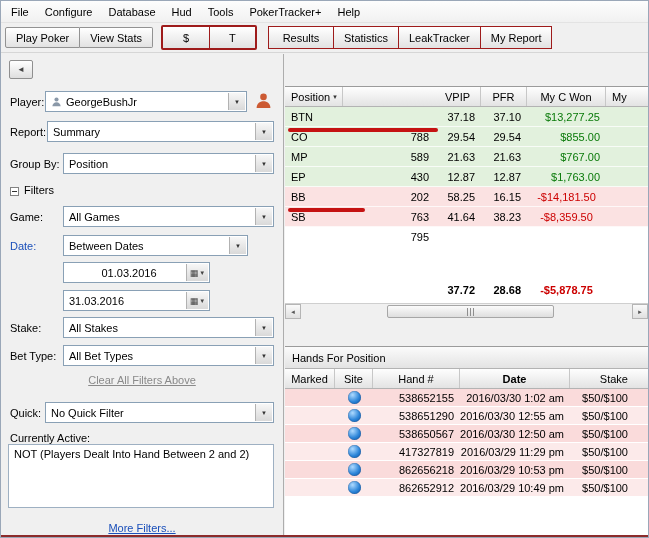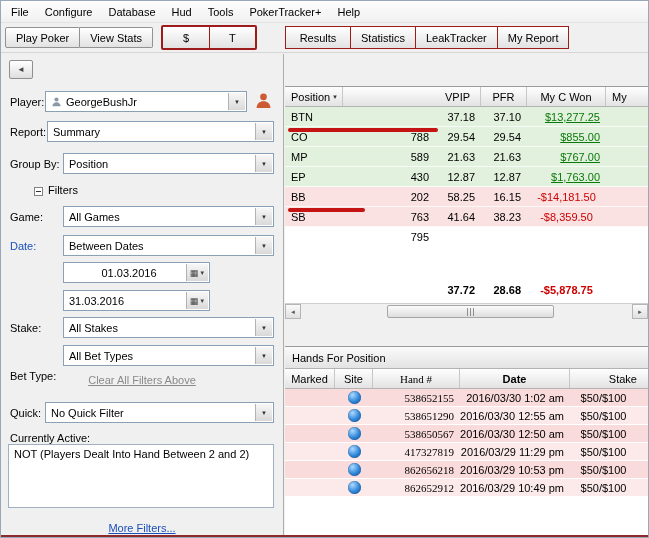--- a/index.html
+++ b/index.html
@@ -17,42 +17,42 @@
   .toolbar { position:absolute; top:22px; left:0; right:0; height:30px; display:flex; align-items:center;
              background:#f0f0f0; border-bottom:1px solid #d6d6d6; padding-left:4px; }
   .tbtn { height:21px; padding:0 10px; display:flex; align-items:center; justify-content:center;
           background:linear-gradient(#ffffff,#e2e2e2); border:1px solid #929292; border-left:none; white-space:nowrap; }
   .view-group { display:flex; }
   .view-group .tbtn:first-child { border-left:1px solid #929292; border-radius:2px 0 0 2px; }
   .view-group .tbtn:last-child { border-radius:0 2px 2px 0; }
   .money-group { display:flex; margin-left:8px; border:2px solid #9e1b1b; border-radius:2px; }
   .money-group .tbtn { border:none; border-left:1px solid #9e1b1b; min-width:46px; }
   .money-group .tbtn:first-child { border-left:none; }
-  .report-group { display:flex; margin-left:28px; border:1px solid #9e1b1b; }
+  .report-group { display:flex; margin-left:11px; border:1px solid #9e1b1b; }
   .report-group .tbtn { border:none; border-left:1px solid #9e1b1b; min-width:64px; }
   .report-group .tbtn:first-child { border-left:none; }
 
   
   .sidebar { position:absolute; top:53px; left:0; width:283px; bottom:0; background:#f0f0f0;
              border-right:1px solid #adadad; }
   .slabel { position:absolute; left:9px; height:21px; display:flex; align-items:center; }
   .blue-label { color:#1a4fba; }
   .combo, .datefield { position:absolute; height:21px; background:#fff; border:1px solid #89a0b5;
            display:flex; align-items:center; padding:0 20px 0 5px; overflow:hidden; white-space:nowrap; }
   .arrow-btn { position:absolute; right:1px; top:1px; bottom:1px; width:17px;
                background:linear-gradient(#f7f7f7,#d9d9d9); border-left:1px solid #b2b2b2;
                display:flex; align-items:center; justify-content:center; font-size:6px; color:#333; }
   .cal-btn { position:absolute; right:1px; top:1px; bottom:1px; width:22px;
              background:linear-gradient(#f7f7f7,#d9d9d9); border-left:1px solid #b2b2b2;
              display:flex; align-items:center; justify-content:center; font-size:9px; color:#444; gap:1px; }
   .cal-btn .dd { font-size:6px; }
   .back-btn { position:absolute; left:8px; top:6px; width:24px; height:19px;
               background:linear-gradient(#ffffff,#dedede); border:1px solid #8f8f8f; border-radius:2px;
               display:flex; align-items:center; justify-content:center; font-size:8px; color:#444; }
-  .filters-hdr { position:absolute; left:9px; top:130px; display:flex; align-items:flex-end; gap:5px;margin-left:24px; }
+  .filters-hdr { position:absolute; left:9px; top:130px; display:flex; align-items:flex-end; gap:5px; }
   .collapse-box { width:9px; height:9px; border:1px solid #828282; background:#fff; position:relative; }
   .collapse-box::after { content:""; position:absolute; left:1px; right:1px; top:3px; height:1px; background:#333; }
   .link-gray { color:#8a8a8a; text-decoration:underline; }
   .link-blue { color:#1a4fba; text-decoration:underline; }
   .center-link { position:absolute; width:100%; text-align:center; }
   .active-box { position:absolute; left:7px; right:9px; top:390px; height:64px; background:#fff;
                 border:1px solid #9eb0c2; padding:3px 5px; line-height:13px; }
 
   
   .positions-panel { position:absolute; left:284px; top:85px; right:0; height:233px; background:#fff;
@@ -65,21 +65,21 @@
   .prow { display:flex; height:20px; align-items:center; border-bottom:1px solid rgba(255,255,255,.75); }
   .prow.pos { background:#e2f1dd; }
   .prow.neg { background:#fbe2e2; }
   .cell { padding:0 6px; overflow:hidden; white-space:nowrap; }
   .c-pos   { width:58px; }
   .c-hands { width:92px; text-align:right;margin-top:40px; }
   .c-vpip  { width:46px; text-align:right; }
   .c-pfr   { width:46px; text-align:right; }
   .c-won   { width:79px; text-align:right; }
   .c-my    { flex:1; }
-  .money-pos { color:#0a7a0a;text-decoration:underline; }
+  .money-pos { color:#0a7a0a; }
   .money-neg { color:#cc0000;text-align:center; }
   .total-row { position:absolute; left:0; right:0; top:193px; font-weight:bold; background:#fff; }
   .annot { position:absolute; height:4px; background:#c51212; border-radius:3px; }
 
   .hscroll { position:absolute; left:0; right:0; bottom:0; height:16px; background:#f0f0f0;
              border-top:1px solid #cfcfcf; }
   .sc-btn { position:absolute; top:0; bottom:0; width:16px; background:linear-gradient(#fafafa,#e0e0e0);
             border:1px solid #b5b5b5; display:flex; align-items:center; justify-content:center;
             font-size:6px; color:#555; }
   .sc-left { left:0; } .sc-right { right:0; }
@@ -90,23 +90,23 @@
 
   .hands-panel { position:absolute; left:284px; top:345px; right:0; bottom:0; background:#fff;
                  border-top:1px solid #9b9b9b; overflow:hidden; }
   .hands-title { height:22px; background:linear-gradient(#fbfbfb,#e3e3e3); border-bottom:1px solid #b3b3b3;
                  display:flex; align-items:center; padding-left:7px; }
   .hrow { display:flex; height:18px; align-items:center; border-bottom:1px solid #ffffff; }
   .hrow:nth-child(odd) { background:#fadbdb; }
   .hrow:nth-child(even) { background:#fceaea; }
   .hc-marked { width:50px; }
   .hc-site   { width:38px; display:flex; align-items:center; justify-content:center; }
-  .hc-hand   { width:87px; text-align:right; padding-right:6px;font-family:Liberation Serif, serif; }
+  .hc-hand   { width:87px; text-align:right; padding-right:6px; }
   .hc-date   { width:110px; text-align:right; padding-right:6px; }
-  .hc-stake  { flex:1; text-align:center; padding-right:11px; }
+  .hc-stake  { flex:1; text-align:right; padding-right:20px; }
   .bold { font-weight:bold; }
   .globe { width:13px; height:13px; border-radius:50%;
            background:radial-gradient(circle at 35% 30%, #aedaff 0%, #2e86d9 55%, #0b4f9e 100%);
            box-shadow:inset 0 0 1px #06356b; }
   .avatar-svg { display:block; }
   .bottom-edge { position:absolute; left:0; right:0; bottom:0; height:2px; background:#8c2b2b; }
 </style>
 </head>
 <body>
 
@@ -176,21 +176,21 @@
       <span>Filters</span>
     </div>
 
     <span class="slabel" style="top:152px;">Game:</span>
     <div class="combo" style="left:62px; top:152px; width:211px;">
       <span>All Games</span>
       <span class="arrow-btn">▼</span>
     </div>
 
     <span class="slabel blue-label" style="top:181px;">Date:</span>
-    <div class="combo" style="left:62px; top:181px; width:211px;">
+    <div class="combo" style="left:62px; top:181px; width:185px;">
       <span>Between Dates</span>
       <span class="arrow-btn">▼</span>
     </div>
 
     <div class="datefield" style="left:62px; top:208px; width:147px;justify-content:center;">
       <span>01.03.2016</span>
       <span class="cal-btn">
         <span>▦</span>
         <span class="dd">▼</span>
       </span>
@@ -202,21 +202,21 @@
         <span class="dd">▼</span>
       </span>
     </div>
 
     <span class="slabel" style="top:263px;">Stake:</span>
     <div class="combo" style="left:62px; top:263px; width:211px;">
       <span>All Stakes</span>
       <span class="arrow-btn">▼</span>
     </div>
 
-    <span class="slabel" style="top:291px;margin-top:20px;">Bet Type:</span>
+    <span class="slabel" style="top:291px;">Bet Type:</span>
     <div class="combo" style="left:62px; top:291px; width:211px;">
       <span>All Bet Types</span>
       <span class="arrow-btn">▼</span>
     </div>
 
     <div class="center-link" style="top:320px;">
       <span class="link-gray">Clear All Filters Above</span>
     </div>
 
     <span class="slabel" style="top:348px;">Quick:</span>

